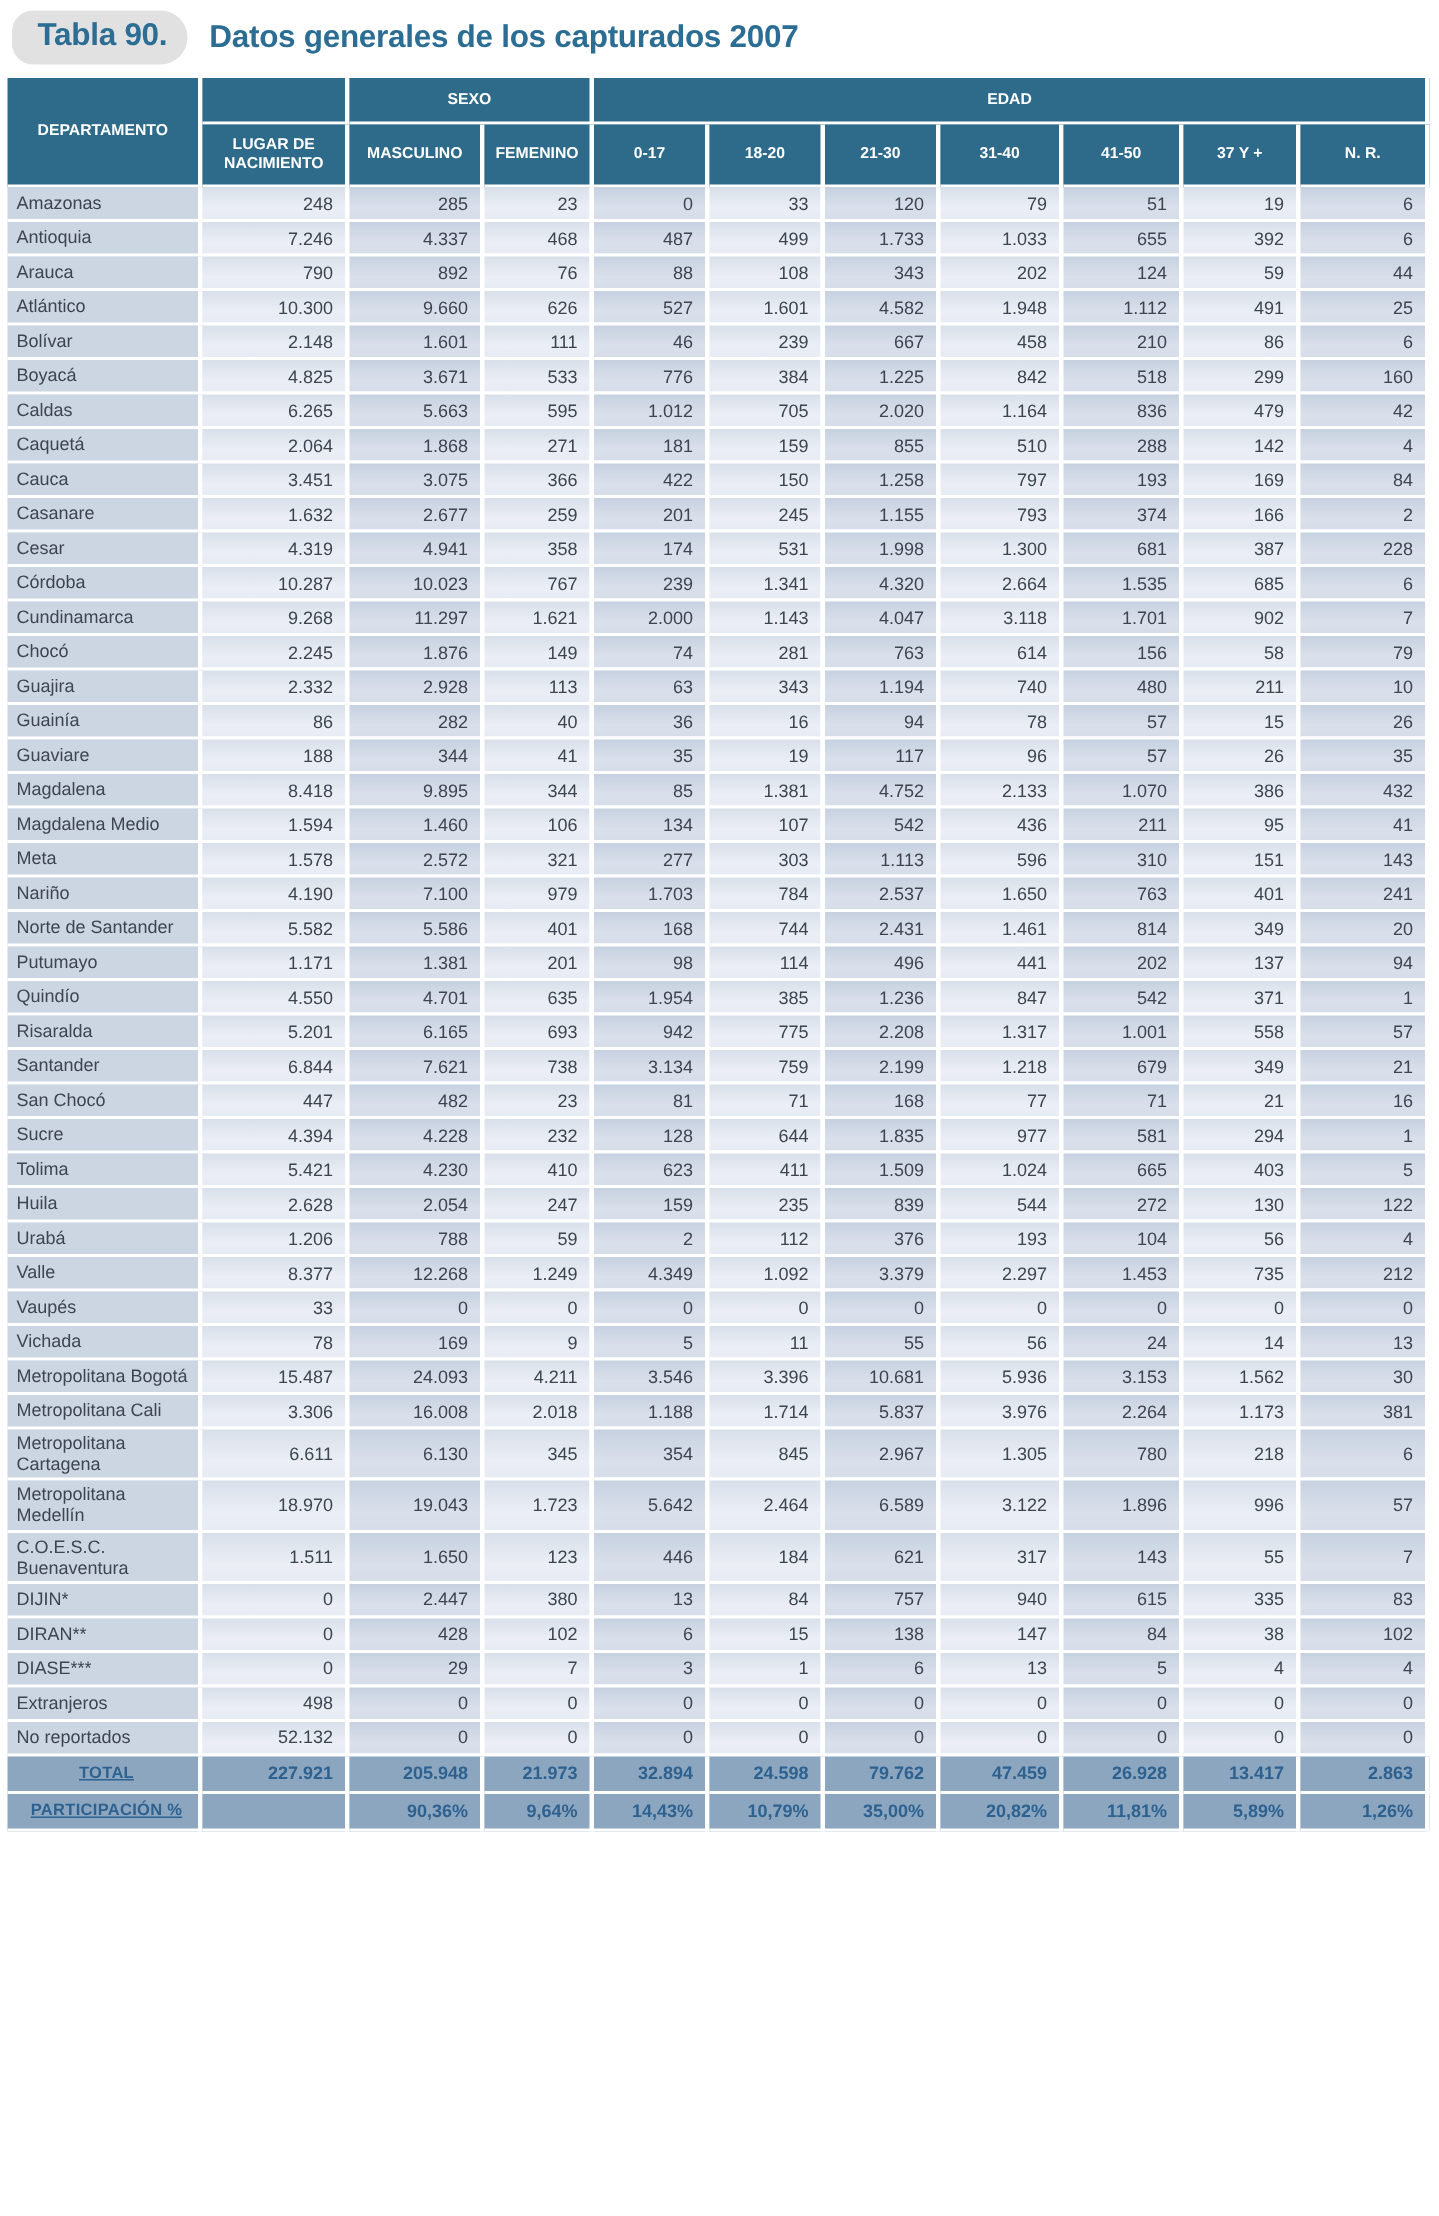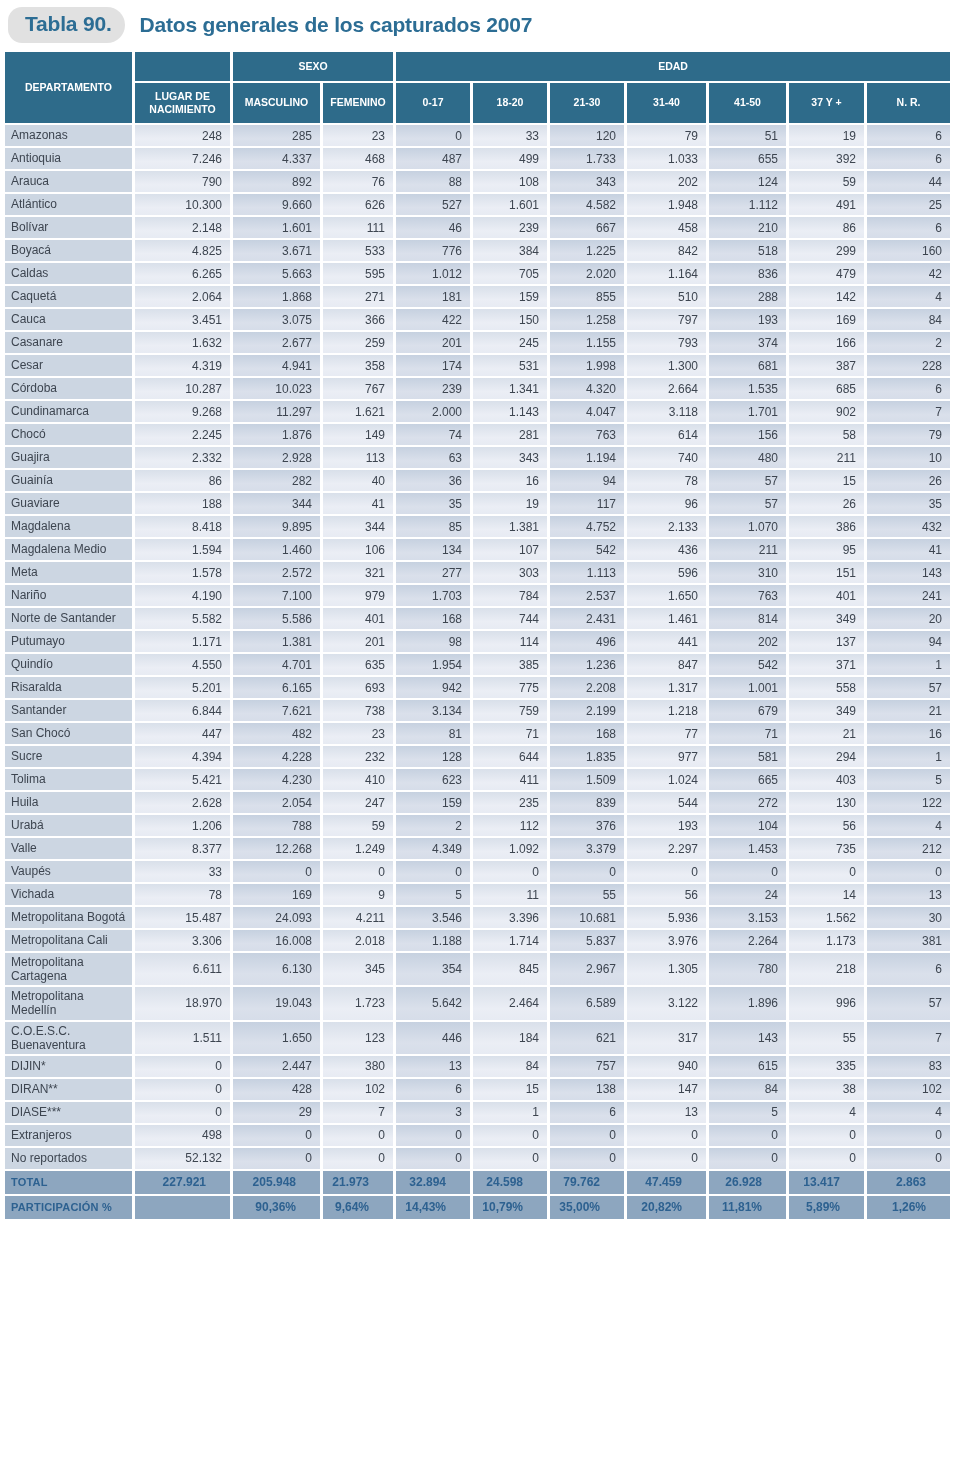--- a/index.html
+++ b/index.html
@@ -30,22 +30,22 @@
 
   tbody td { font-size: 12px; color: #3d4550; height: 23px; vertical-align: middle; }
   .name-cell {
     background: #ccd6e2; text-align: left; padding: 2px 3px 2px 6px; line-height: 1.18;
   }
   .num-cell { text-align: right; padding-right: 8px; }
   .num-cell.even { background: linear-gradient(to bottom, #d9e0ea 0%, #ebeef5 65%, #e7ebf3 100%); }
   .num-cell.odd  { background: linear-gradient(to bottom, #c6d1e0 0%, #dae0eb 65%, #d6dde9 100%); }
 
   .total-row td { height: 25px; font-weight: 700; color: #2d6190; }
-  .total-label { background: #8da6bf; text-align: left; padding-left: 6px; font-size: 11px; letter-spacing: 0.2px; }
-  .total-num   { background: #8da6bf; text-align: right; padding-right: 24px; font-size: 12px; }
+  .total-label { background: #8da6bf; text-align: center; padding-left: 6px; font-size: 11px; letter-spacing: 0.2px; text-decoration: underline; }
+  .total-num   { background: #8da6bf; text-align: right; padding-right: 8px; font-size: 12px; }
 </style>
 </head>
 <body>
 
 <div class="page">
 
   <div class="title-bar">
     <span class="badge">Tabla 90.</span>
     <span class="title-text">Datos generales de los capturados 2007</span>
   </div>

